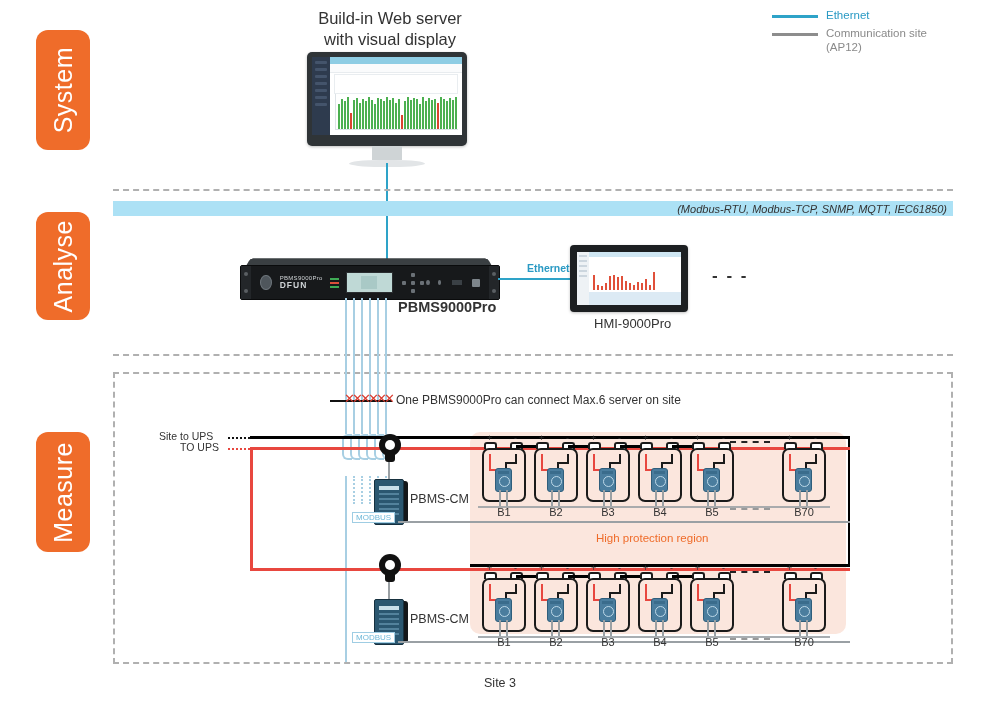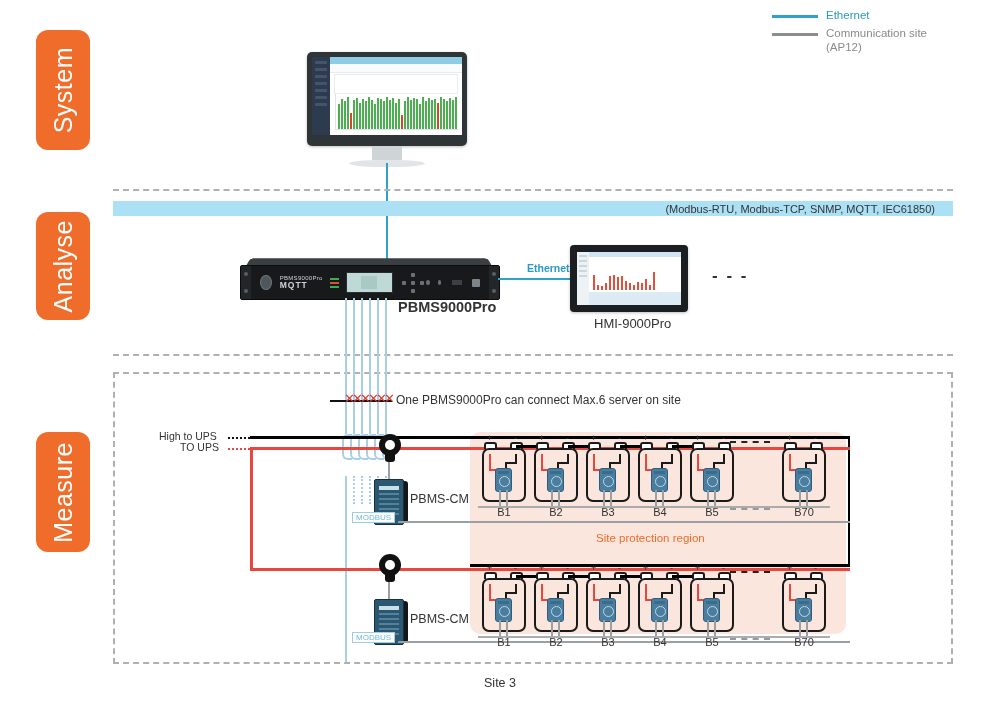--- a/index.html
+++ b/index.html
@@ -44,21 +44,21 @@
   .mon-bar.r{background:#d9442f;}
   .mon-neck{width:30px;height:14px;background:#cfd4d6;margin:0 auto;}
   .mon-base{width:76px;height:7px;background:#e2e5e7;border-radius:50%/60%;margin:0 auto;}
 
   
   .hdash{position:absolute;height:0;border-top:2px dashed #b0b0b0;}
 
   
   .proto{position:absolute;left:113px;top:201px;width:840px;height:15px;background:#ace1f5;
       display:flex;align-items:center;justify-content:flex-end;}
-  .proto span{font-size:11px;color:#333;padding-right:18px;}
+  .proto span{font-size:11px;color:#333;padding-right:6px;font-style:italic;}
 
   
   .rack{position:absolute;left:240px;top:258px;width:258px;height:40px;}
   .rack-top{position:absolute;left:8px;top:0;width:242px;height:9px;background:#3a3f42;
       border-radius:3px 3px 0 0;transform:perspective(60px) rotateX(16deg);}
   .rack-face{position:absolute;left:0;top:7px;width:258px;height:33px;background:#17191b;
       border-radius:2px;border:1px solid #0a0b0c;display:flex;align-items:center;}
   .rack-ear{width:14px;height:33px;background:#232629;display:flex;flex-direction:column;
       justify-content:space-around;align-items:center;}
   .rack-ear i{width:4px;height:4px;border-radius:50%;background:#5a5f63;}
@@ -179,20 +179,22 @@
     <div class="legend-row">
       <div class="legend-swatch grey"></div>
       <div style="margin-left:8px;">
         <div class="legend-text grey" style="margin:0;">Communication site</div>
         <div class="legend-text grey" style="margin:0;">(AP12)</div>
       </div>
     </div>
   </div>
 
   <div class="sys-title">
+    <div>Build-in Web server</div>
+    <div>with visual display</div>
   </div>
 
   <div class="monitor">
     <div class="mon-bezel">
       <div class="mon-screen">
         <div class="mon-side">
           <i></i>
             <i></i>
             <i></i>
             <i></i>
@@ -265,21 +267,21 @@
   <div class="rack">
     <div class="rack-top"></div>
     <div class="rack-face">
       <div class="rack-ear">
           <i></i>
           <i></i>
         </div>
       <div class="rack-knob"></div>
       <div class="rack-brand">
         <div>PBMS9000Pro</div>
-        <b>MQTT</b>
+        <b>DFUN</b>
       </div>
       <div class="rack-leds">
         <i class="g"></i>
           <i></i>
           <i class="g"></i>
       </div>
       <div class="rack-lcd">
           <i></i>
         </div>
       <div class="rack-pad">
@@ -337,21 +339,21 @@
           <div class="hmi-foot"></div>
         </div>
       </div>
     </div>
   </div>
   <div class="lbl" style="left:594px;top:316px;font-size:13px;">HMI-9000Pro</div>
   <div class="lbl" style="left:712px;top:266px;font-size:17px;font-weight:bold;letter-spacing:2px;">- - -</div>
 
   <div class="site-box"></div>
   <div class="hp-region"></div>
-  <div class="lbl orange" style="left:596px;top:532px;">Site protection region</div>
+  <div class="lbl orange" style="left:596px;top:532px;">High protection region</div>
 
   <div id="bundle">
       <div class="w blue" style="left: 345px; top: 298px; width: 2px; height: 136px;"></div>
       <div style="position: absolute; left: 342px; top: 434px; width: 8px; height: 22px; border-top: 2px solid rgb(168, 207, 227); border-bottom: 2px solid rgb(168, 207, 227); border-left: 2px solid rgb(168, 207, 227); border-image: initial; border-right: none; border-radius: 6px 0px 0px 6px; background: none;"></div>
       <div class="vdots" style="left: 345px; top: 476px; height: 28px; border-left: 2px dotted rgb(168, 207, 227);"></div>
       <div class="w blue" style="left: 345px; top: 476px; width: 2px; height: 186px;"></div>
       <div class="w blue" style="left: 353px; top: 298px; width: 2px; height: 136px;"></div>
       <div style="position: absolute; left: 350px; top: 434px; width: 8px; height: 22px; border-top: 2px solid rgb(168, 207, 227); border-bottom: 2px solid rgb(168, 207, 227); border-left: 2px solid rgb(168, 207, 227); border-image: initial; border-right: none; border-radius: 6px 0px 0px 6px; background: none;"></div>
       <div class="vdots" style="left: 353px; top: 476px; height: 28px; border-left: 2px dotted rgb(168, 207, 227);"></div>
       <div class="w blue" style="left: 361px; top: 298px; width: 2px; height: 136px;"></div>
@@ -373,21 +375,21 @@
       <div class="xmark" style="left: 344px; top: 394px;">✕</div>
       <div class="xmark" style="left: 352px; top: 394px;">✕</div>
       <div class="xmark" style="left: 360px; top: 394px;">✕</div>
       <div class="xmark" style="left: 368px; top: 394px;">✕</div>
       <div class="xmark" style="left: 376px; top: 394px;">✕</div>
       <div class="xmark" style="left: 384px; top: 394px;">✕</div>
     </div>
   <div class="lbl" style="left:396px;top:393px;">One PBMS9000Pro can connect Max.6 server on site</div>
 
   <div class="dotlead" style="left:228px;top:437px;width:22px;"></div>
-  <div class="lbl sm" style="left:159px;top:430px;">High to UPS</div>
+  <div class="lbl sm" style="left:159px;top:430px;">Site to UPS</div>
   <div class="dotlead red" style="left:228px;top:448px;width:22px;"></div>
   <div class="lbl sm" style="left:180px;top:441px;">TO UPS</div>
 
   <div class="w" style="left:250px;top:436px;width:600px;height:2.5px;"></div>
   <div class="w" style="left:847.5px;top:436px;width:2.5px;height:130px;"></div>
   <div class="w" style="left:470px;top:564px;width:380px;height:2.5px;"></div>
 
   <div class="w red" style="left:250px;top:447px;width:600px;height:2.5px;"></div>
   <div class="w red" style="left:250px;top:447px;width:2.5px;height:123px;"></div>
   <div class="w red" style="left:250px;top:568px;width:600px;height:2.5px;"></div>

